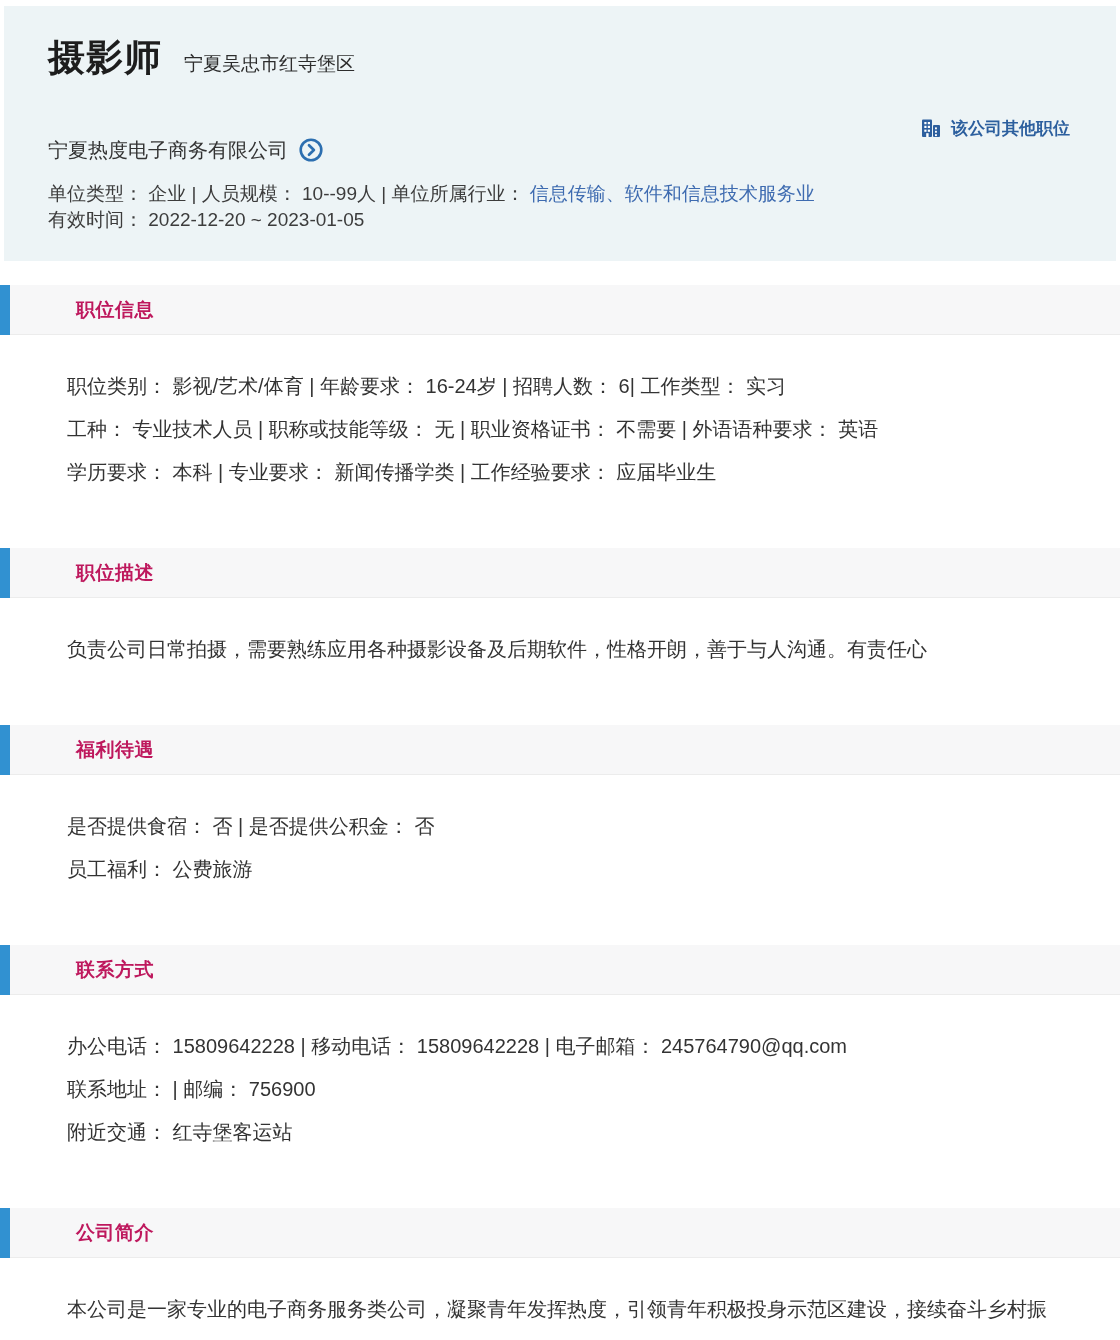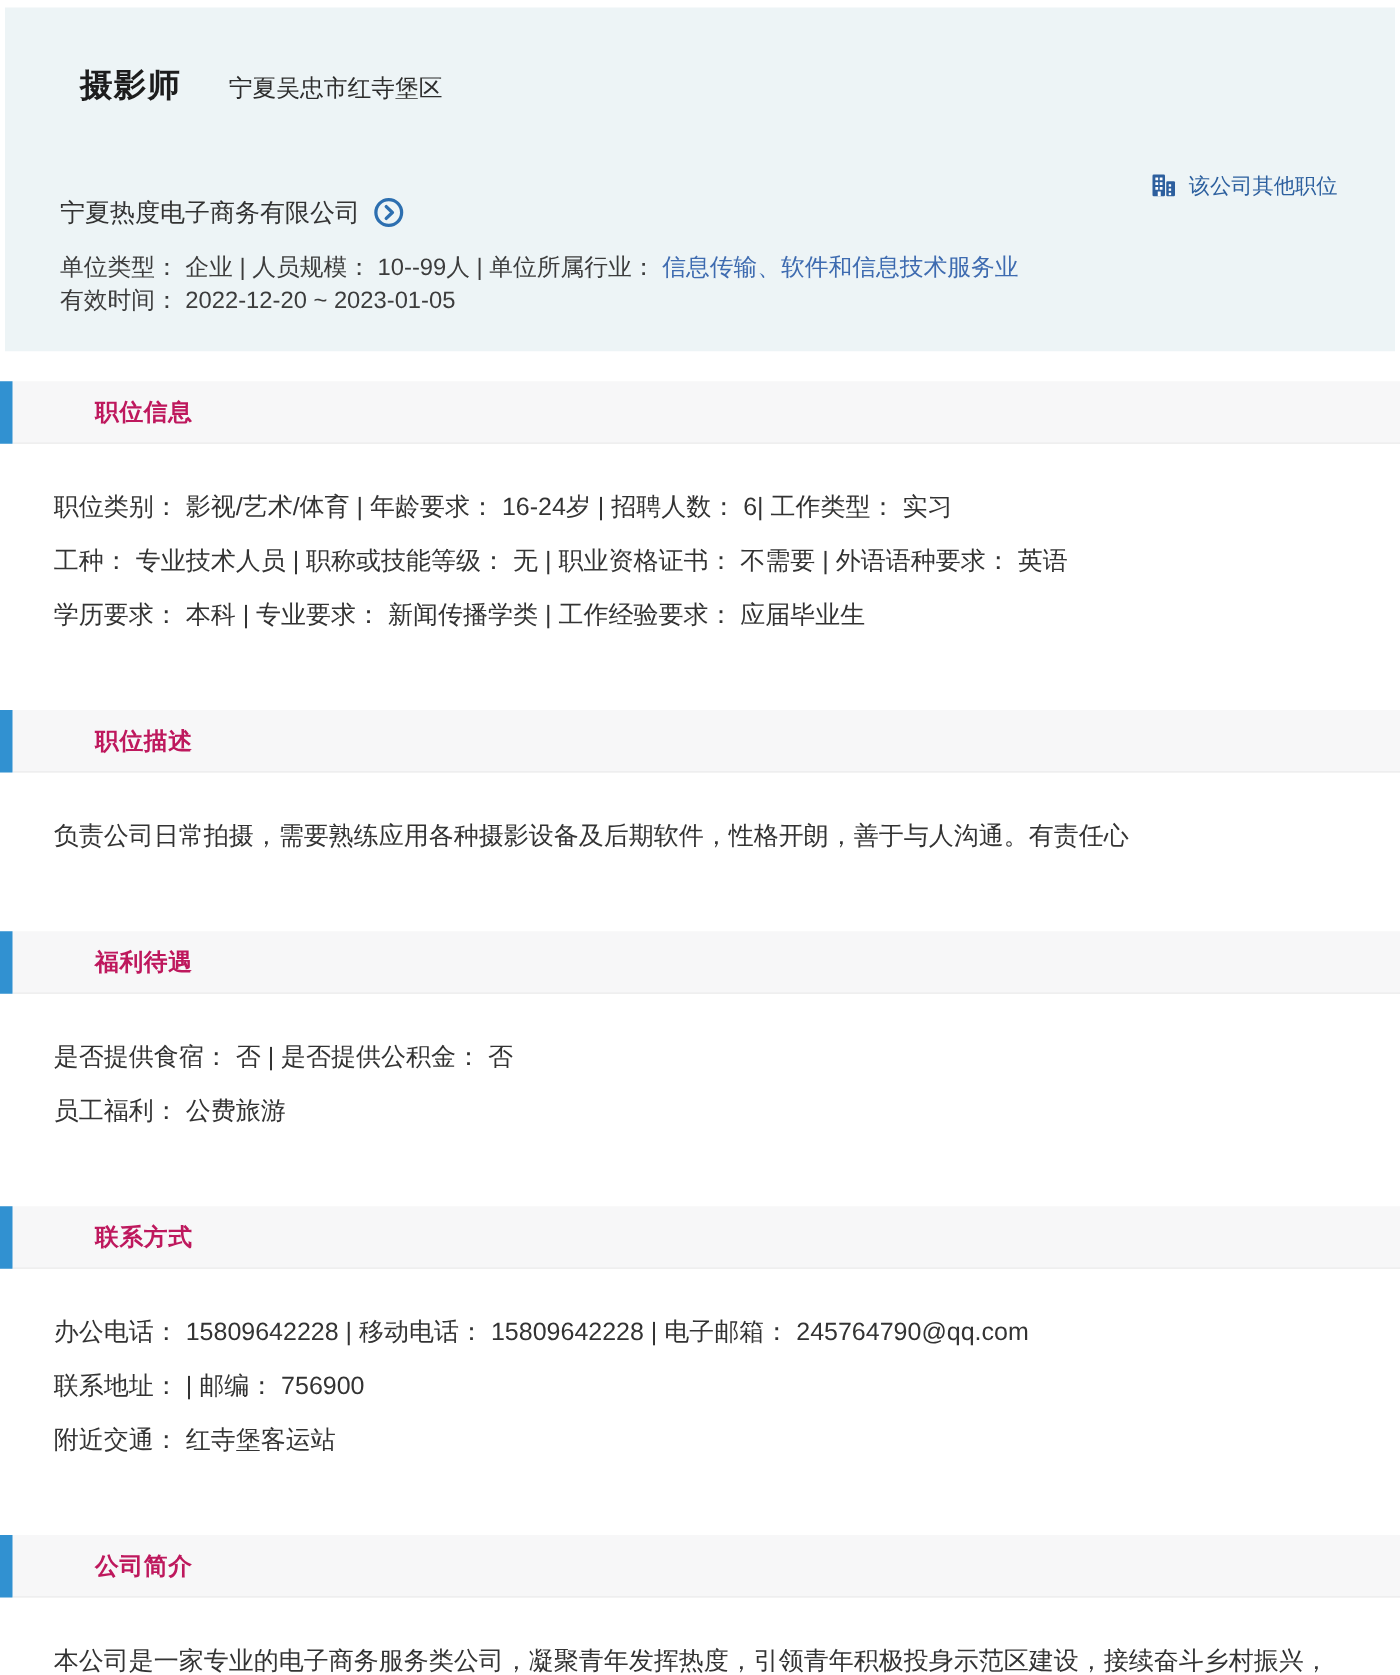--- a/index.html
+++ b/index.html
@@ -24,22 +24,22 @@
     margin: 0 4px;
     padding: 32px 46px 28px 44px;
   }
   .title-row {
     display: flex;
     justify-content: space-between;
     align-items: flex-end;
   }
   .title-left { display: flex; align-items: baseline; gap: 22px; }
   .job-title {
-    margin: 16px;
-    font-size: 26px;
+    margin: 0;
+    font-size: 37px;
     line-height: 1.1;
     font-weight: 700;
     color: #1d1d1d;
     letter-spacing: 1px;
   }
   .job-location { font-size: 19px; color: #2d2d2d; }
   .salary {
     font-size: 31px;
     font-weight: 700;
     color: #e7701f;
@@ -57,20 +57,21 @@
   .company-name { font-size: 20px; color: #333; }
   .icon-circle-chevron { display: inline-flex; cursor: pointer; }
   .other-jobs {
     display: inline-flex;
     align-items: center;
     gap: 9px;
     font-size: 17px;
     color: #2c5f9e;
     cursor: pointer;
     text-decoration: none;
+    font-weight: bold;
   }
 
   .meta-row { margin-top: 17px; font-size: 19px; color: #3c3c3c; }
   .industry-value { color: #3e6bb0; }
   .validity-row { margin-top: 0; font-size: 19px; color: #3c3c3c; }
 
   
   .section-bar {
     margin-top: 18px;
     height: 50px;
@@ -83,21 +84,21 @@
   }
   .section-bar:first-of-type { margin-top: 24px; }
   .section-title {
     font-size: 19px;
     font-weight: 700;
     color: #be185d;
     letter-spacing: 0.5px;
     margin-left: 32px;
   }
   .section-content {
-    padding: 30px 46px 30px 43px;
+    padding: 30px 46px 30px 67px;
     font-size: 20px;
     color: #333;
   }
   .content-row { line-height: 43px; }
 </style>
 </head>
 <body>
 
 <div class="page">
 

